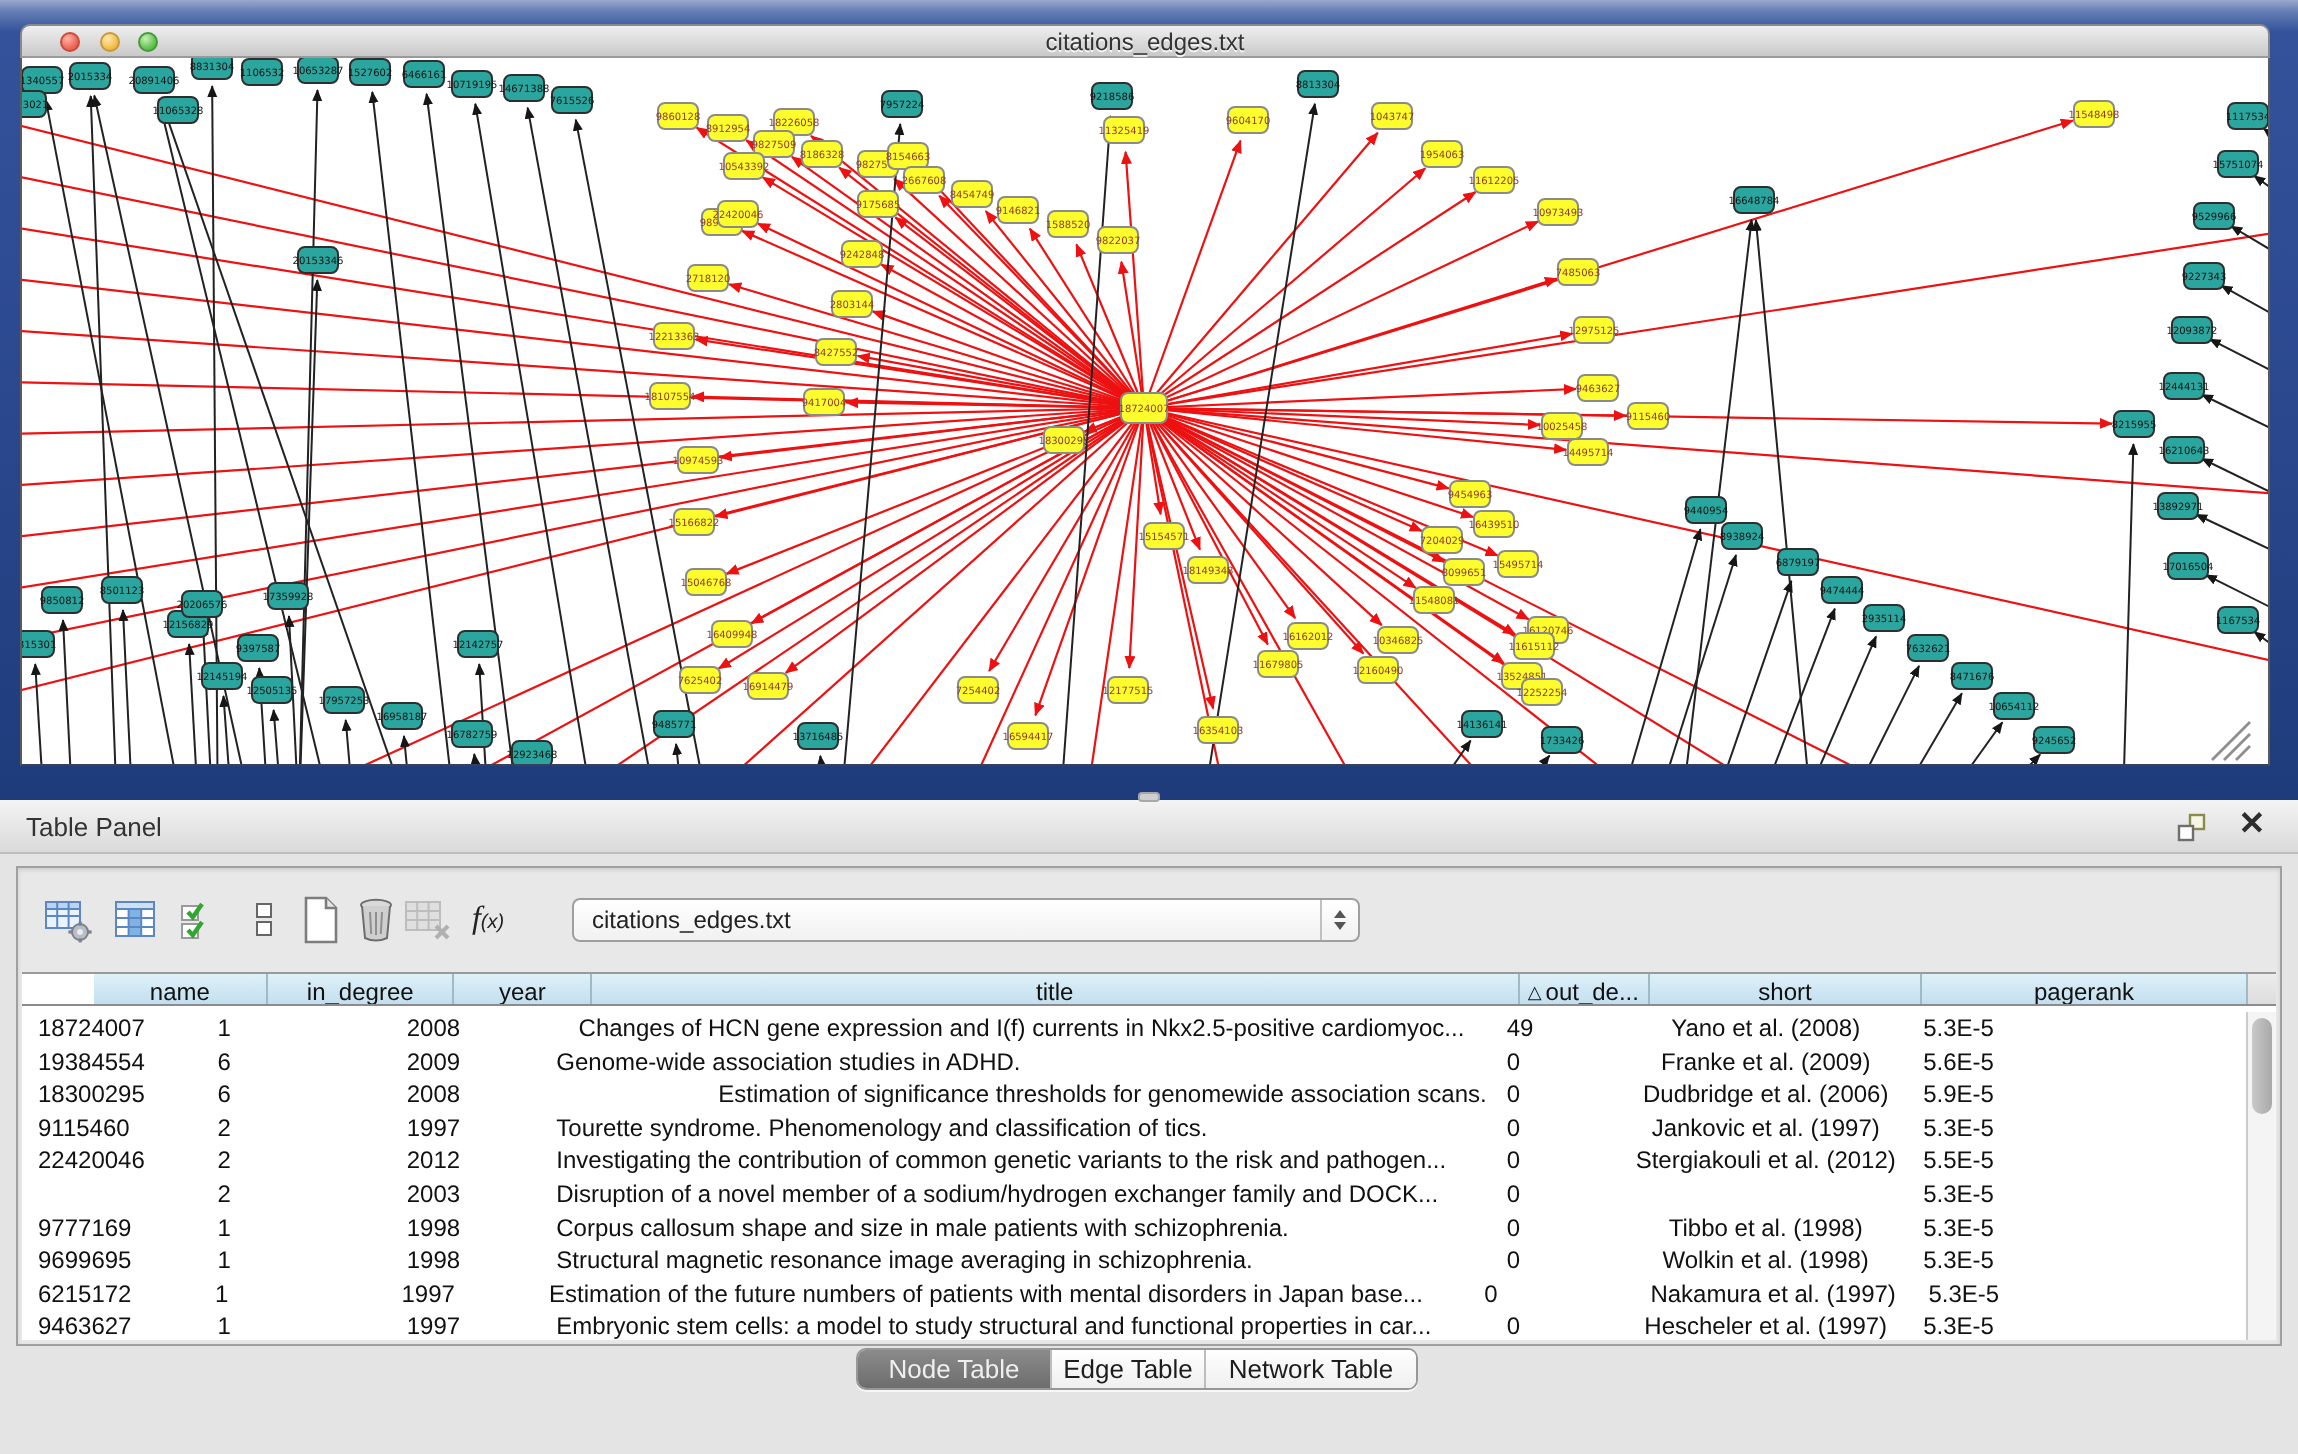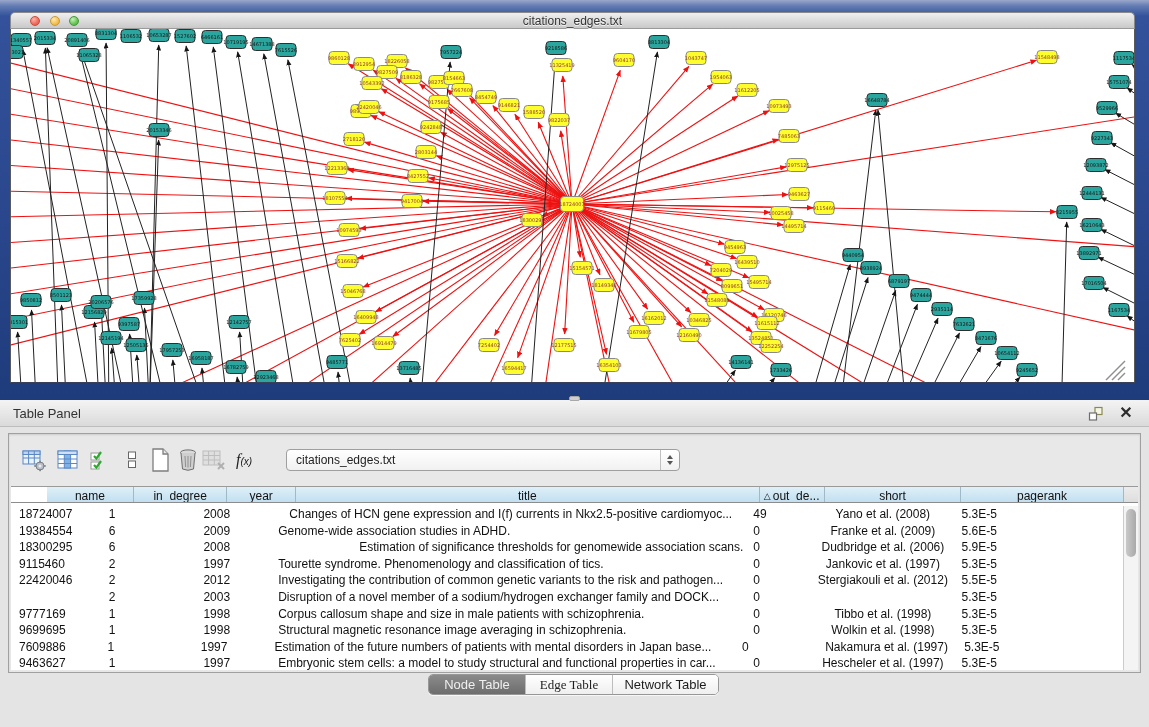--- a/index.html
+++ b/index.html
@@ -673,21 +673,21 @@
           <div class="trow">
             <div class="tcell" style="width: 90px; text-align: left; padding-left: 8px;">9699695</div>
             <div class="tcell" style="width: 97px; text-align: left; padding-left: 8px;">1</div>
             <div class="tcell" style="width: 71px; text-align: left; padding-left: 6px;">1998</div>
             <div class="tcell" style="width: 481px; text-align: left; padding-left: 10px;">Structural magnetic resonance image averaging in schizophrenia.</div>
             <div class="tcell" style="width: 67px; text-align: left; padding-left: 6px;">0</div>
             <div class="tcell" style="width: 142px; text-align: center; padding-left: 0px;">Wolkin et al. (1998)</div>
             <div class="tcell" style="width: 168px; text-align: left; padding-left: 6px;">5.3E-5</div>
           </div>
           <div class="trow">
-            <div class="tcell" style="width: 90px; text-align: left; padding-left: 8px;">7609886</div>
+            <div class="tcell" style="width: 90px; text-align: left; padding-left: 8px;">6215172</div>
             <div class="tcell" style="width: 97px; text-align: left; padding-left: 8px;">1</div>
             <div class="tcell" style="width: 71px; text-align: left; padding-left: 6px;">1997</div>
             <div class="tcell" style="width: 481px; text-align: left; padding-left: 10px;">Estimation of the future numbers of patients with mental disorders in Japan base...</div>
             <div class="tcell" style="width: 67px; text-align: left; padding-left: 6px;">0</div>
             <div class="tcell" style="width: 142px; text-align: center; padding-left: 0px; margin-left: 17px;">Nakamura et al. (1997)</div>
             <div class="tcell" style="width: 168px; text-align: left; padding-left: 6px;">5.3E-5</div>
           </div>
           <div class="trow">
             <div class="tcell" style="width: 90px; text-align: left; padding-left: 8px;">9463627</div>
             <div class="tcell" style="width: 97px; text-align: left; padding-left: 8px;">1</div>
@@ -699,17 +699,17 @@
           </div>
         </div>
       <div class="scrollbar">
         <div class="thumb"></div>
       </div>
     </div>
   </div>
 
   <div class="tabs-bar" id="tabs-bar">
       <div class="tab-seg selected" style="width: 97px;">Node Table</div>
-      <div class="tab-seg" style="width: 87px; font-family: Liberation Serif, serif;">Edge Table</div>
+      <div class="tab-seg" style="width: 77px;">Edge Table</div>
       <div class="tab-seg" style="width: 105px;">Network Table</div>
     </div>
 
 </div>
 
 </body></html>

